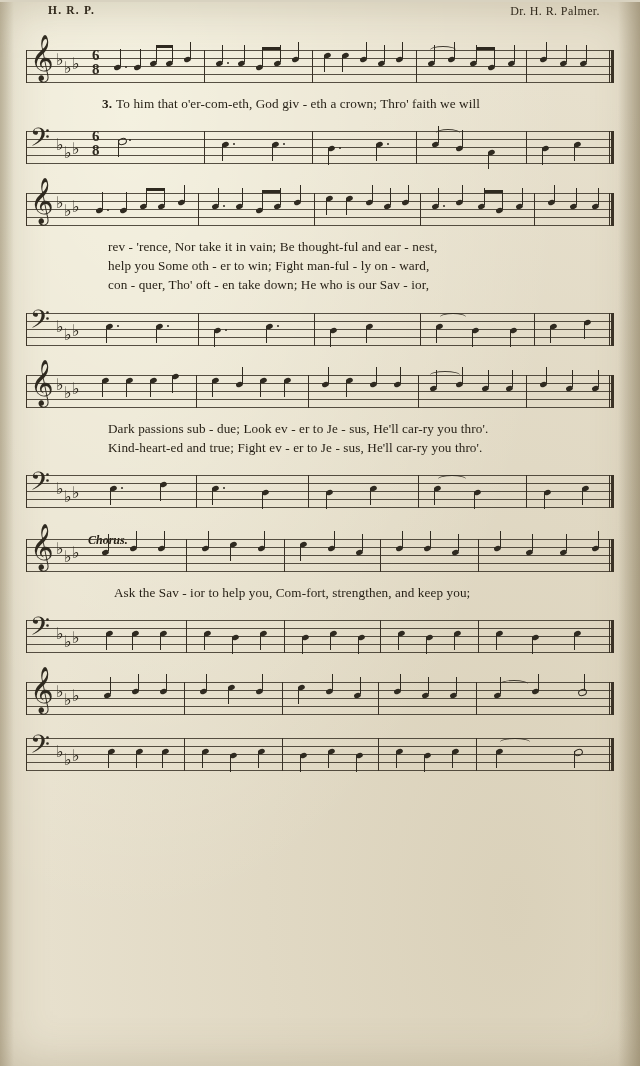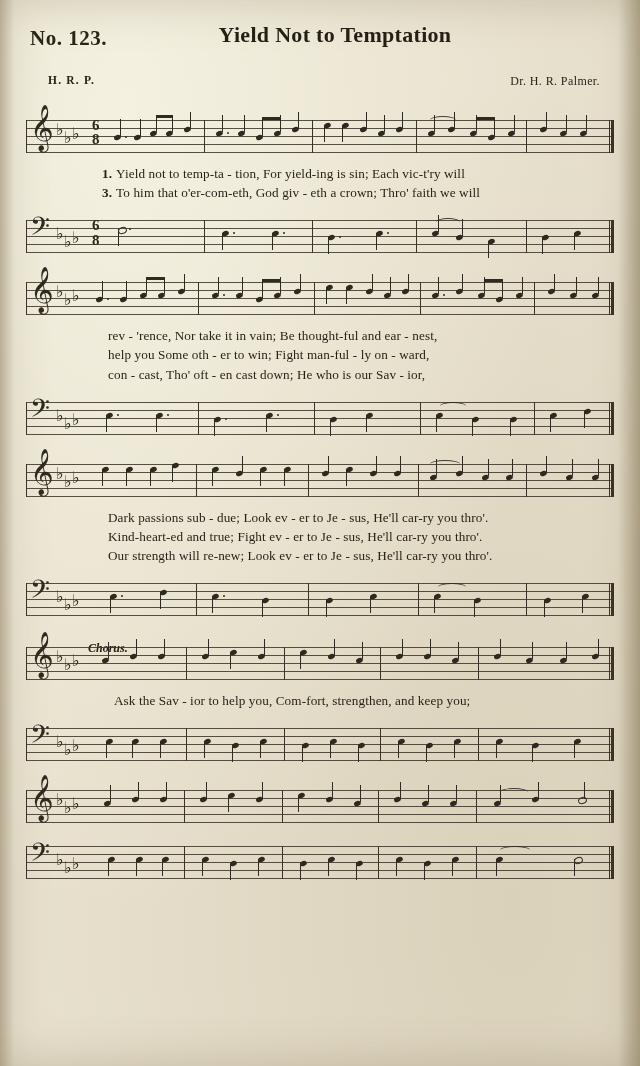--- a/index.html
+++ b/index.html
@@ -259,24 +259,20 @@
     color: #241e14;
   }
 </style>
 </head>
 <body>
 
 <div class="page">
   <div class="edge-left"></div>
   <div class="edge-right"></div>
 
-  <div class="header">
-    <div class="hymn-number">No. 123.</div>
-    <div class="hymn-title">Yield Not to Temptation</div>
-  </div>
 
   <div class="credits">
     <div class="credit-left">H. R. P.</div>
     <div class="credit-right">Dr. H. R. Palmer.</div>
   </div>
 
   <div class="system">
 
     <div class="stave-block">
       <div class="stave-lines">
@@ -357,23 +353,20 @@
       <div class="note" style="left:534px; top:19px;"></div>
         <div class="stem" style="left:540px; top:3px;"></div>
       <div class="note" style="left:554px; top:19px;"></div>
         <div class="stem" style="left:560px; top:3px;"></div>
       <div class="barline thick end-double"></div>
       <div class="barline end-double-thin"></div>
     </div>
 
     <div class="lyric-block">
       <div class="lyric-line indent">
-        <span class="vnum">1.</span><span>Yield not to temp-ta - tion, For yield-ing is   sin;   Each vic-t'ry will</span>
-      </div>
-      <div class="lyric-line indent">
         <span class="vnum">3.</span><span>To  him that o'er-com-eth,  God giv - eth  a   crown; Thro' faith we will</span>
       </div>
     </div>
 
     <div class="stave-block bass" style="margin-top:10px;">
       <div class="stave-lines">
         <i></i>
           <i></i>
           <i></i>
           <i></i>
@@ -507,21 +500,21 @@
         <div class="stem" style="left:550px; top:3px;"></div>
       <div class="note" style="left:566px; top:19px;"></div>
         <div class="stem" style="left:572px; top:3px;"></div>
       <div class="barline thick end-double"></div>
       <div class="barline end-double-thin"></div>
     </div>
 
     <div class="lyric-block">
       <div class="lyric-line indent2">rev - 'rence, Nor take  it    in    vain;    Be thought-ful and ear - nest,</div>
       <div class="lyric-line indent2">help  you  Some oth - er   to     win;    Fight man-ful - ly  on - ward,</div>
-      <div class="lyric-line indent2">con - cast,  Tho' oft - en cast down;   He   who is   our Sav - ior,</div>
+      <div class="lyric-line indent2">con - quer,  Tho' oft - en take down;   He   who is   our Sav - ior,</div>
     </div>
 
     <div class="stave-block bass" style="margin-top:10px;">
       <div class="stave-lines">
         <i></i>
           <i></i>
           <i></i>
           <i></i>
           <i></i>
       </div>
@@ -637,21 +630,20 @@
         <div class="stem" style="left:546px; top:3px;"></div>
       <div class="note" style="left:566px; top:19px;"></div>
         <div class="stem" style="left:572px; top:3px;"></div>
       <div class="barline thick end-double"></div>
       <div class="barline end-double-thin"></div>
     </div>
 
     <div class="lyric-block">
       <div class="lyric-line indent2">Dark passions sub - due;   Look ev - er to  Je - sus, He'll car-ry you thro'.</div>
       <div class="lyric-line indent2">Kind-heart-ed and  true;   Fight ev - er to  Je - sus, He'll car-ry you thro'.</div>
-      <div class="lyric-line indent2">Our strength will re-new;  Look ev - er to  Je - sus, He'll car-ry you thro'.</div>
     </div>
 
     <div class="stave-block bass" style="margin-top:10px;">
       <div class="stave-lines">
         <i></i>
           <i></i>
           <i></i>
           <i></i>
           <i></i>
       </div>

